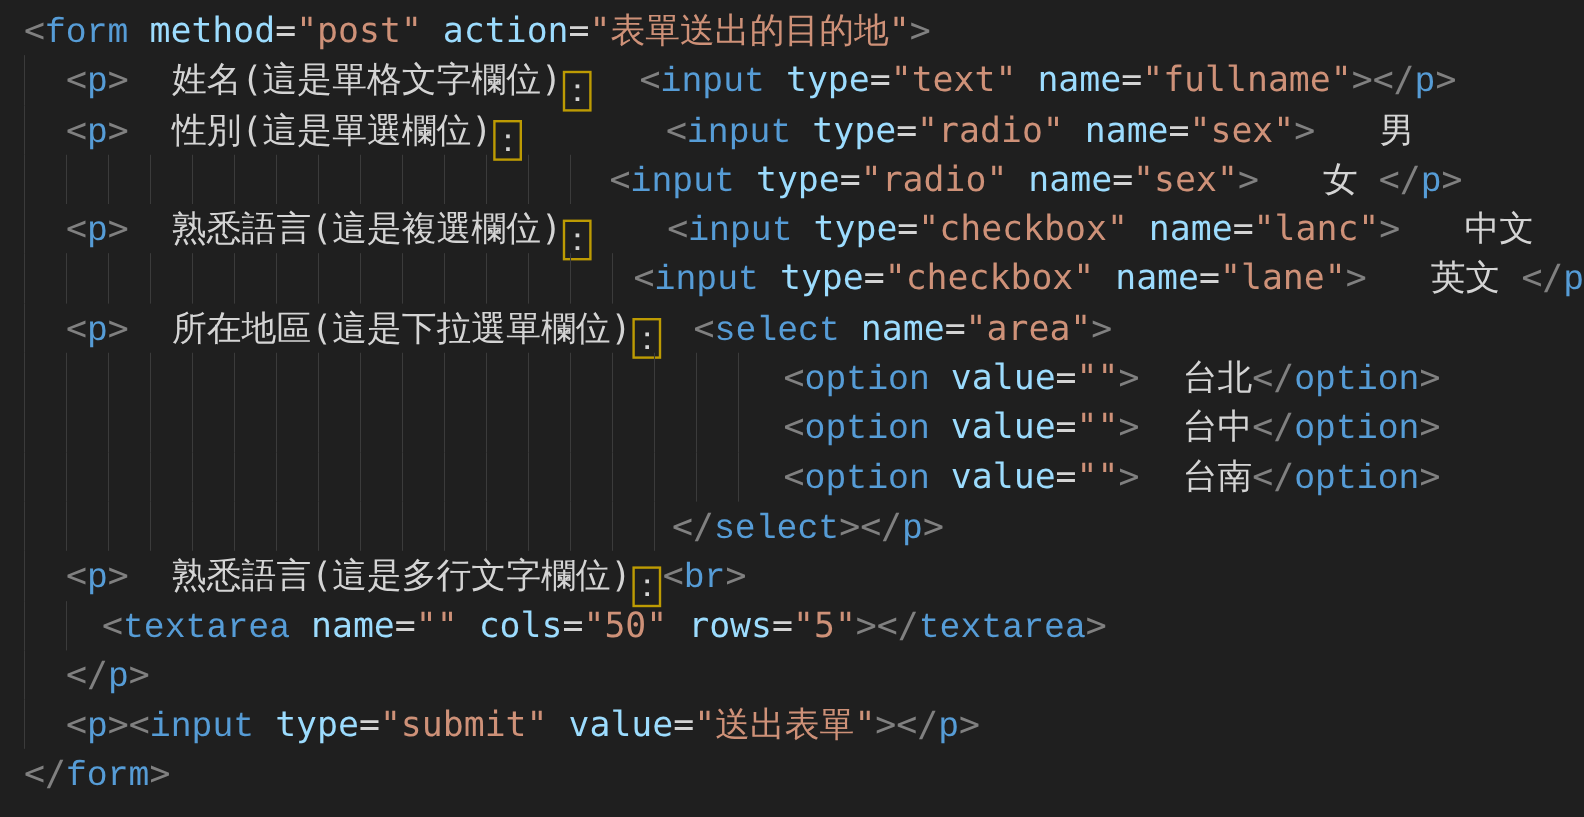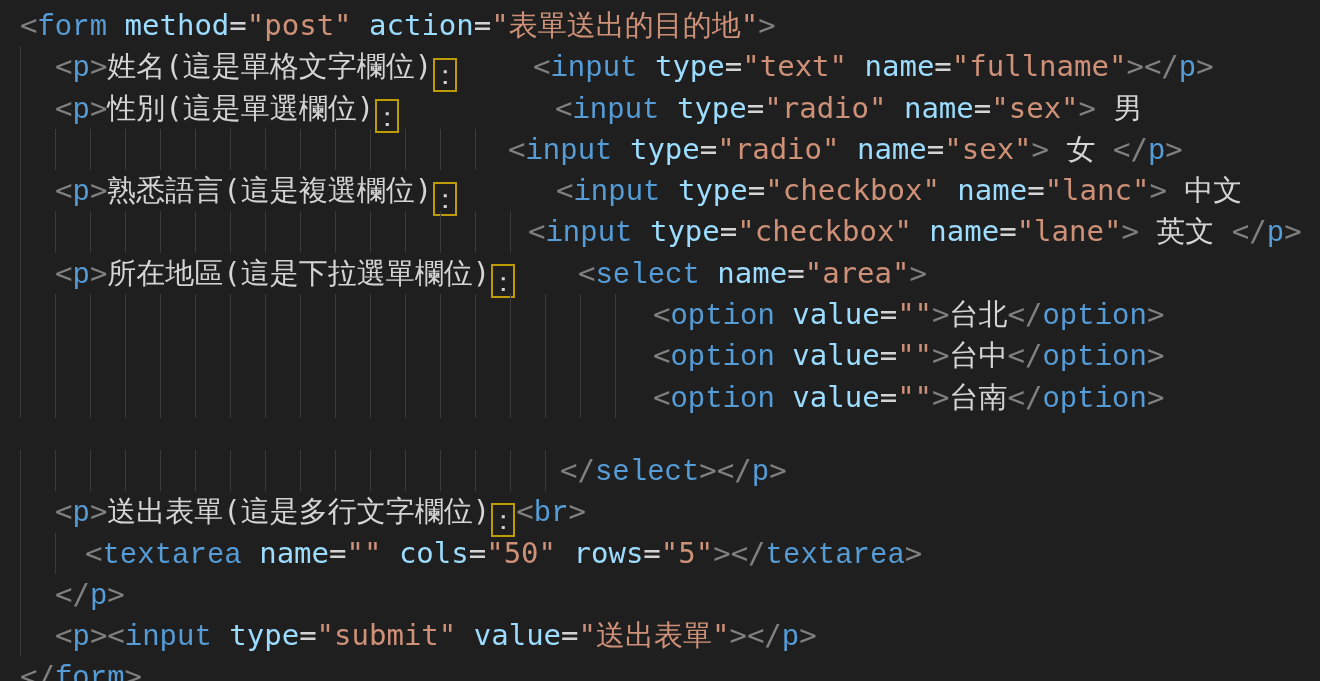--- a/index.html
+++ b/index.html
@@ -17,21 +17,21 @@
     background-repeat:no-repeat;
     background-position:20px 0;
     background-size:0 100%;
   }
   .seg{position:absolute;top:0;white-space:pre;}
   .tk-br{color:var(--c-br,#808080);}
   .tk-tag{color:var(--c-tag,#569cd6);font-family:Liberation Mono, monospace;}
   .tk-at{color:var(--c-at,#9cdcfe);}
   .tk-pl{color:var(--c-pl,#d4d4d4);}
   .tk-st{color:var(--c-st,#ce9178);}
-  .tk-tx{color:var(--c-tx,#d4d4d4);}
+  .tk-tx{color:var(--c-tx,#d4d4d4);margin-left:36px;}
   .cbox{
     display:inline-flex;align-items:center;justify-content:center;
     width:24px;height:34px;box-sizing:border-box;
     border:2px solid var(--c-ubox,#bd9b03);
     color:var(--c-tx,#d4d4d4);
     overflow:hidden;vertical-align:-8px;margin:0 1px;
     font-size:27px;line-height:27px;
   }
 </style>
 </head>
@@ -42,20 +42,20 @@
       <div class="line"><span class="seg" style="left: 20px;"><span class="tk-br">&lt;</span><span class="tk-tag">form</span><span class="tk-pl"> </span><span class="tk-at">method</span><span class="tk-pl">=</span><span class="tk-st">"post"</span><span class="tk-pl"> </span><span class="tk-at">action</span><span class="tk-pl">=</span><span class="tk-st">"表單送出的目的地"</span><span class="tk-br">&gt;</span></span></div>
       <div class="line" style="background-size: 2px 100%;"><span class="seg" style="left: 55px;"><span class="tk-br">&lt;</span><span class="tk-tag">p</span><span class="tk-br">&gt;</span><span class="tk-tx">姓名(這是單格文字欄位)</span><span class="cbox">：</span></span><span class="seg" style="left: 533px;"><span class="tk-br">&lt;</span><span class="tk-tag">input</span><span class="tk-pl"> </span><span class="tk-at">type</span><span class="tk-pl">=</span><span class="tk-st">"text"</span><span class="tk-pl"> </span><span class="tk-at">name</span><span class="tk-pl">=</span><span class="tk-st">"fullname"</span><span class="tk-br">&gt;&lt;/</span><span class="tk-tag">p</span><span class="tk-br">&gt;</span></span></div>
       <div class="line" style="background-size: 2px 100%;"><span class="seg" style="left: 55px;"><span class="tk-br">&lt;</span><span class="tk-tag">p</span><span class="tk-br">&gt;</span><span class="tk-tx">性別(這是單選欄位)</span><span class="cbox">：</span></span><span class="seg" style="left: 555px;"><span class="tk-br">&lt;</span><span class="tk-tag">input</span><span class="tk-pl"> </span><span class="tk-at">type</span><span class="tk-pl">=</span><span class="tk-st">"radio"</span><span class="tk-pl"> </span><span class="tk-at">name</span><span class="tk-pl">=</span><span class="tk-st">"sex"</span><span class="tk-br">&gt;</span><span class="tk-tx"> 男</span></span></div>
       <div class="line" style="background-size: 457px 100%;"><span class="seg" style="left: 508px;"><span class="tk-br">&lt;</span><span class="tk-tag">input</span><span class="tk-pl"> </span><span class="tk-at">type</span><span class="tk-pl">=</span><span class="tk-st">"radio"</span><span class="tk-pl"> </span><span class="tk-at">name</span><span class="tk-pl">=</span><span class="tk-st">"sex"</span><span class="tk-br">&gt;</span><span class="tk-tx"> 女 </span><span class="tk-br">&lt;/</span><span class="tk-tag">p</span><span class="tk-br">&gt;</span></span></div>
       <div class="line" style="background-size: 2px 100%;"><span class="seg" style="left: 55px;"><span class="tk-br">&lt;</span><span class="tk-tag">p</span><span class="tk-br">&gt;</span><span class="tk-tx">熟悉語言(這是複選欄位)</span><span class="cbox">：</span></span><span class="seg" style="left: 556px;"><span class="tk-br">&lt;</span><span class="tk-tag">input</span><span class="tk-pl"> </span><span class="tk-at">type</span><span class="tk-pl">=</span><span class="tk-st">"checkbox"</span><span class="tk-pl"> </span><span class="tk-at">name</span><span class="tk-pl">=</span><span class="tk-st">"lanc"</span><span class="tk-br">&gt;</span><span class="tk-tx"> 中文</span></span></div>
       <div class="line" style="background-size: 492px 100%;"><span class="seg" style="left: 528px;"><span class="tk-br">&lt;</span><span class="tk-tag">input</span><span class="tk-pl"> </span><span class="tk-at">type</span><span class="tk-pl">=</span><span class="tk-st">"checkbox"</span><span class="tk-pl"> </span><span class="tk-at">name</span><span class="tk-pl">=</span><span class="tk-st">"lane"</span><span class="tk-br">&gt;</span><span class="tk-tx"> 英文 </span><span class="tk-br">&lt;/</span><span class="tk-tag">p</span><span class="tk-br">&gt;</span></span></div>
       <div class="line" style="background-size: 2px 100%;"><span class="seg" style="left: 55px;"><span class="tk-br">&lt;</span><span class="tk-tag">p</span><span class="tk-br">&gt;</span><span class="tk-tx">所在地區(這是下拉選單欄位)</span><span class="cbox">：</span></span><span class="seg" style="left: 578px;"><span class="tk-br">&lt;</span><span class="tk-tag">select</span><span class="tk-pl"> </span><span class="tk-at">name</span><span class="tk-pl">=</span><span class="tk-st">"area"</span><span class="tk-br">&gt;</span></span></div>
       <div class="line" style="background-size: 597px 100%;"><span class="seg" style="left: 653px;"><span class="tk-br">&lt;</span><span class="tk-tag">option</span><span class="tk-pl"> </span><span class="tk-at">value</span><span class="tk-pl">=</span><span class="tk-st">""</span><span class="tk-br">&gt;</span><span class="tk-tx">台北</span><span class="tk-br">&lt;/</span><span class="tk-tag">option</span><span class="tk-br">&gt;</span></span></div>
       <div class="line" style="background-size: 597px 100%;"><span class="seg" style="left: 653px;"><span class="tk-br">&lt;</span><span class="tk-tag">option</span><span class="tk-pl"> </span><span class="tk-at">value</span><span class="tk-pl">=</span><span class="tk-st">""</span><span class="tk-br">&gt;</span><span class="tk-tx">台中</span><span class="tk-br">&lt;/</span><span class="tk-tag">option</span><span class="tk-br">&gt;</span></span></div>
       <div class="line" style="background-size: 597px 100%;"><span class="seg" style="left: 653px;"><span class="tk-br">&lt;</span><span class="tk-tag">option</span><span class="tk-pl"> </span><span class="tk-at">value</span><span class="tk-pl">=</span><span class="tk-st">""</span><span class="tk-br">&gt;</span><span class="tk-tx">台南</span><span class="tk-br">&lt;/</span><span class="tk-tag">option</span><span class="tk-br">&gt;</span></span></div>
-      <div class="line" style="background-size: 527px 100%; margin-top: 32px;"><span class="seg" style="left: 560px;"><span class="tk-br">&lt;/</span><span class="tk-tag">select</span><span class="tk-br">&gt;&lt;/</span><span class="tk-tag">p</span><span class="tk-br">&gt;</span></span></div>
-      <div class="line" style="background-size: 2px 100%;"><span class="seg" style="left: 55px;"><span class="tk-br">&lt;</span><span class="tk-tag">p</span><span class="tk-br">&gt;</span><span class="tk-tx">送出表單(這是多行文字欄位)</span><span class="cbox">：</span><span class="tk-br">&lt;</span><span class="tk-tag">br</span><span class="tk-br">&gt;</span></span></div>
+      <div class="line" style="background-size: 527px 100%;"><span class="seg" style="left: 560px;"><span class="tk-br">&lt;/</span><span class="tk-tag">select</span><span class="tk-br">&gt;&lt;/</span><span class="tk-tag">p</span><span class="tk-br">&gt;</span></span></div>
+      <div class="line" style="background-size: 2px 100%;"><span class="seg" style="left: 55px;"><span class="tk-br">&lt;</span><span class="tk-tag">p</span><span class="tk-br">&gt;</span><span class="tk-tx">熟悉語言(這是多行文字欄位)</span><span class="cbox">：</span><span class="tk-br">&lt;</span><span class="tk-tag">br</span><span class="tk-br">&gt;</span></span></div>
       <div class="line" style="background-size: 37px 100%;"><span class="seg" style="left: 85px;"><span class="tk-br">&lt;</span><span class="tk-tag">textarea</span><span class="tk-pl"> </span><span class="tk-at">name</span><span class="tk-pl">=</span><span class="tk-st">""</span><span class="tk-pl"> </span><span class="tk-at">cols</span><span class="tk-pl">=</span><span class="tk-st">"50"</span><span class="tk-pl"> </span><span class="tk-at">rows</span><span class="tk-pl">=</span><span class="tk-st">"5"</span><span class="tk-br">&gt;&lt;/</span><span class="tk-tag">textarea</span><span class="tk-br">&gt;</span></span></div>
       <div class="line" style="background-size: 2px 100%;"><span class="seg" style="left: 55px;"><span class="tk-br">&lt;/</span><span class="tk-tag">p</span><span class="tk-br">&gt;</span></span></div>
       <div class="line" style="background-size: 2px 100%;"><span class="seg" style="left: 55px;"><span class="tk-br">&lt;</span><span class="tk-tag">p</span><span class="tk-br">&gt;&lt;</span><span class="tk-tag">input</span><span class="tk-pl"> </span><span class="tk-at">type</span><span class="tk-pl">=</span><span class="tk-st">"submit"</span><span class="tk-pl"> </span><span class="tk-at">value</span><span class="tk-pl">=</span><span class="tk-st">"送出表單"</span><span class="tk-br">&gt;&lt;/</span><span class="tk-tag">p</span><span class="tk-br">&gt;</span></span></div>
       <div class="line"><span class="seg" style="left: 20px;"><span class="tk-br">&lt;/</span><span class="tk-tag">form</span><span class="tk-br">&gt;</span></span></div>
     </div>
 </main>
 
 </body></html>

